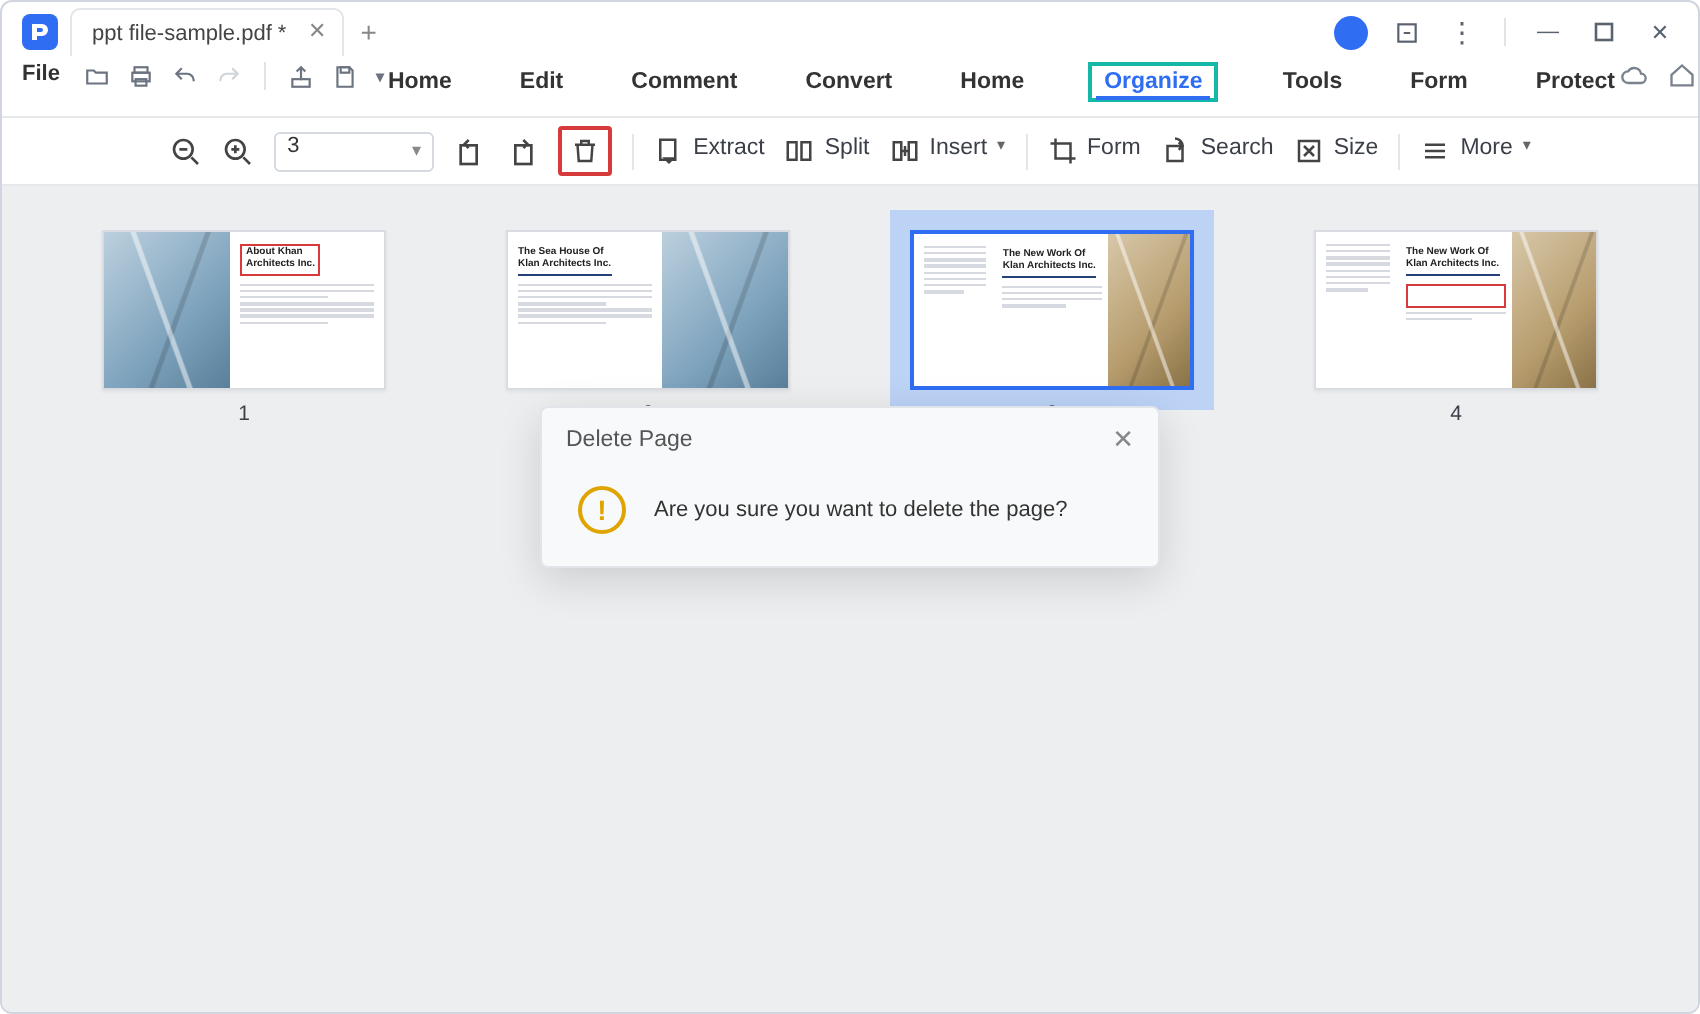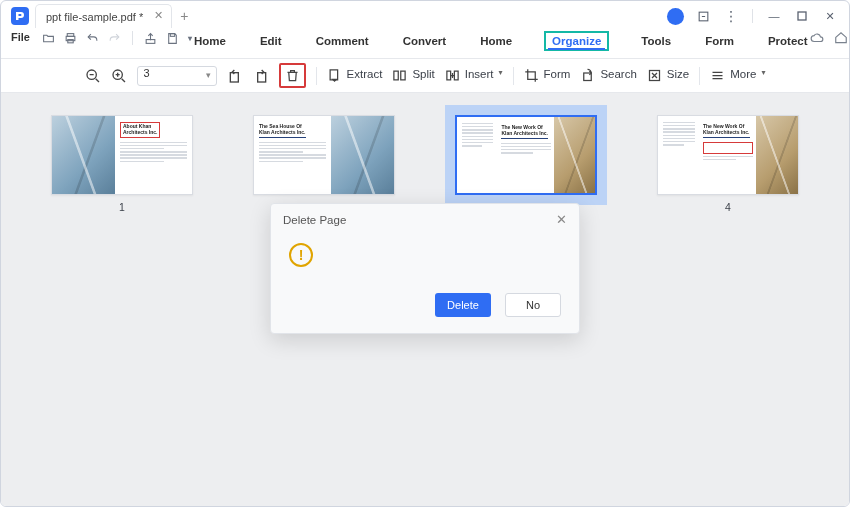--- a/index.html
+++ b/index.html
@@ -366,20 +366,17 @@
   </div>
 
   <div class="overlay">
     <div class="dialog">
       <div class="dlg-head">
         <span>Delete Page</span>
         <span class="dlg-close">✕</span>
       </div>
       <div class="dlg-body">
         <div class="warn">!</div>
-      </div>
-      <div class="dlg-foot">
-        <div class="btn btn-primary">Delete</div>
-        <div class="btn btn-sec">No</div>
+        <div class="dlg-msg">Are you sure you want to delete the page?</div>
       </div>
     </div>
   </div>
 </div>
 
 </body></html>

